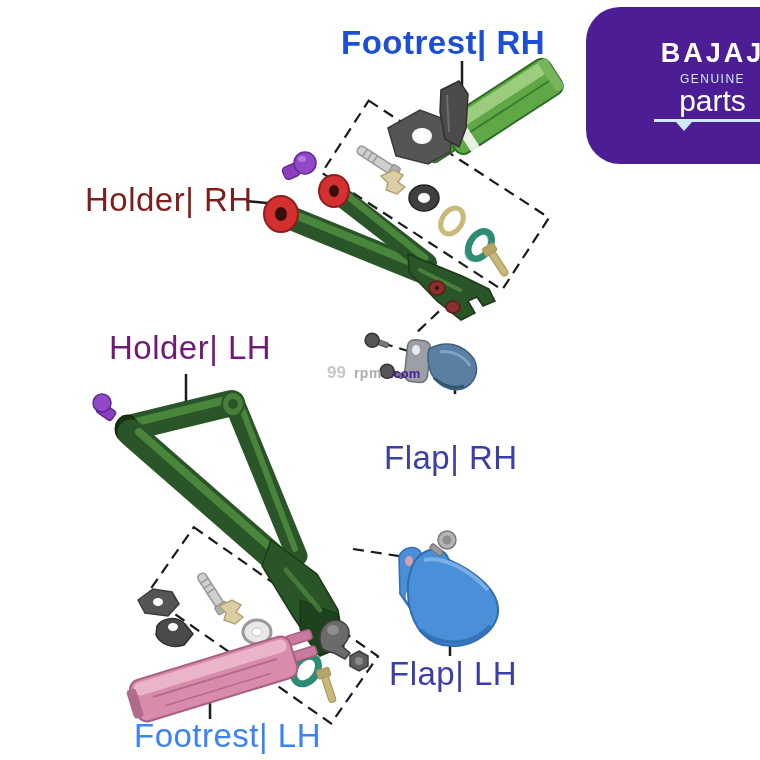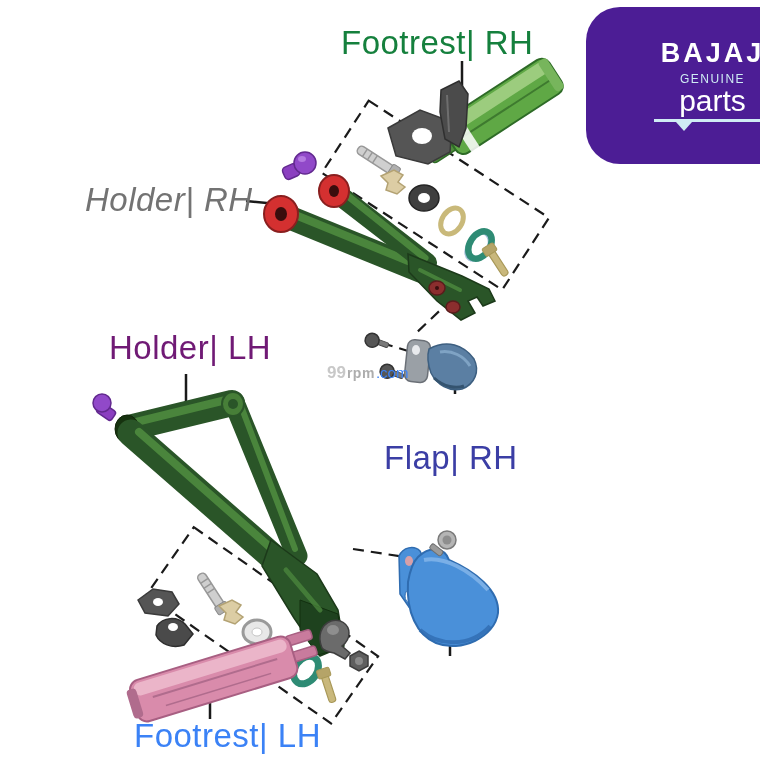--- a/index.html
+++ b/index.html
@@ -7,24 +7,24 @@
           font-family:"Liberation Sans", sans-serif;}
   #diagram{position:absolute;left:0;top:0;}
   .label{position:absolute;font-size:33px;letter-spacing:.5px;white-space:nowrap;
          font-family:"Liberation Sans", sans-serif;}
   .lbl-footrest-rh{left:341px;top:24px;}
   .lbl-holder-rh{left:85px;top:181px;}
   .lbl-holder-lh{left:77px;top:329px;}
   .lbl-flap-rh{left:384px;top:391px;margin-top:48px;}
   .lbl-flap-lh{left:389px;top:655px;}
   .lbl-footrest-lh{left:134px;top:717px;}
-  .watermark{position:absolute;left:327px;top:363px;display:flex;align-items:baseline;gap:1px;}
+  .watermark{position:absolute;left:327px;top:363px;display:flex;align-items:baseline;gap:8px;}
   .wm-99{font-size:17px;font-weight:600;color:#C8C8C8;}
   .wm-rpm{font-size:14px;font-weight:bold;color:#ADADAD;letter-spacing:.5px;}
-  .wm-com{font-size:15px;font-weight:normal;color:#3b82f6;}
+  .wm-com{font-size:13px;font-weight:bold;color:#4c1d95;}
   .logo{position:absolute;left:586px;top:7px;width:163px;height:157px;border-radius:34px;
         text-align:center;}
   .logo-brand{margin-top:33px;font-size:27px;font-weight:bold;letter-spacing:3px;line-height:1;}
   .logo-genuine{margin-top:6px;font-size:12px;letter-spacing:1.5px;line-height:1;}
   .logo-parts{margin-top:1px;font-size:30px;font-weight:normal;line-height:1;}
   .logo-underline{position:relative;width:118px;height:3px;margin:3px auto 0;}
   .logo-tri{position:absolute;left:22px;top:3px;width:0;height:0;
             border-left:8px solid transparent;border-right:8px solid transparent;
             border-top:9px solid #CFECF4;}
 </style>
@@ -211,24 +211,25 @@
       <path d="M424,560 C444,556 470,570 488,590" stroke="#7FB3E8" stroke-width="4" fill="none" opacity="0.9"></path>
       <path d="M420,630 C438,646 470,648 490,626" stroke="#2F6CB0" stroke-width="4" fill="none" opacity="0.8"></path>
     </g>
     <g>
       <rect x="430" y="545" width="14" height="6" rx="2" transform="rotate(38 434 548)" fill="#9A9A9A" stroke="#6E6E6E" stroke-width="1"></rect>
       <circle cx="447" cy="540" r="9" fill="#B5B5B5" stroke="#7A7A7A" stroke-width="1.5"></circle>
       <circle cx="447" cy="540" r="4.5" fill="#8E8E8E"></circle>
     </g>
   </svg>
 
-  <div class="label lbl-footrest-rh" style="color: #15803d;">Footrest| RH</div>
-  <div class="label lbl-holder-rh" style="color: #737373; font-style: italic;">Holder| RH</div>
+  <div class="label lbl-footrest-rh" style="color: #1d4ed8; font-weight: bold;">Footrest| RH</div>
+  <div class="label lbl-holder-rh" style="color: #7f1d1d;">Holder| RH</div>
   <div class="label lbl-holder-lh" style="color: #701a75; margin-left: 32px;">Holder| LH</div>
   <div class="label lbl-flap-rh" style="color: rgb(59, 62, 165);">Flap| RH</div>
+  <div class="label lbl-flap-lh" style="color: rgb(59, 62, 165);">Flap| LH</div>
   <div class="label lbl-footrest-lh" style="color: #3b82f6;">Footrest| LH</div>
 
   <div class="watermark">
     <span class="wm-99">99</span>
       <span class="wm-rpm">rpm</span>
       <span class="wm-com">.com</span>
   </div>
 
   <div class="logo" style="background-color: #4c1d95; padding-left: 45px;">
     <div class="logo-brand" style="color: rgb(255, 255, 255);">BAJAJ</div>

